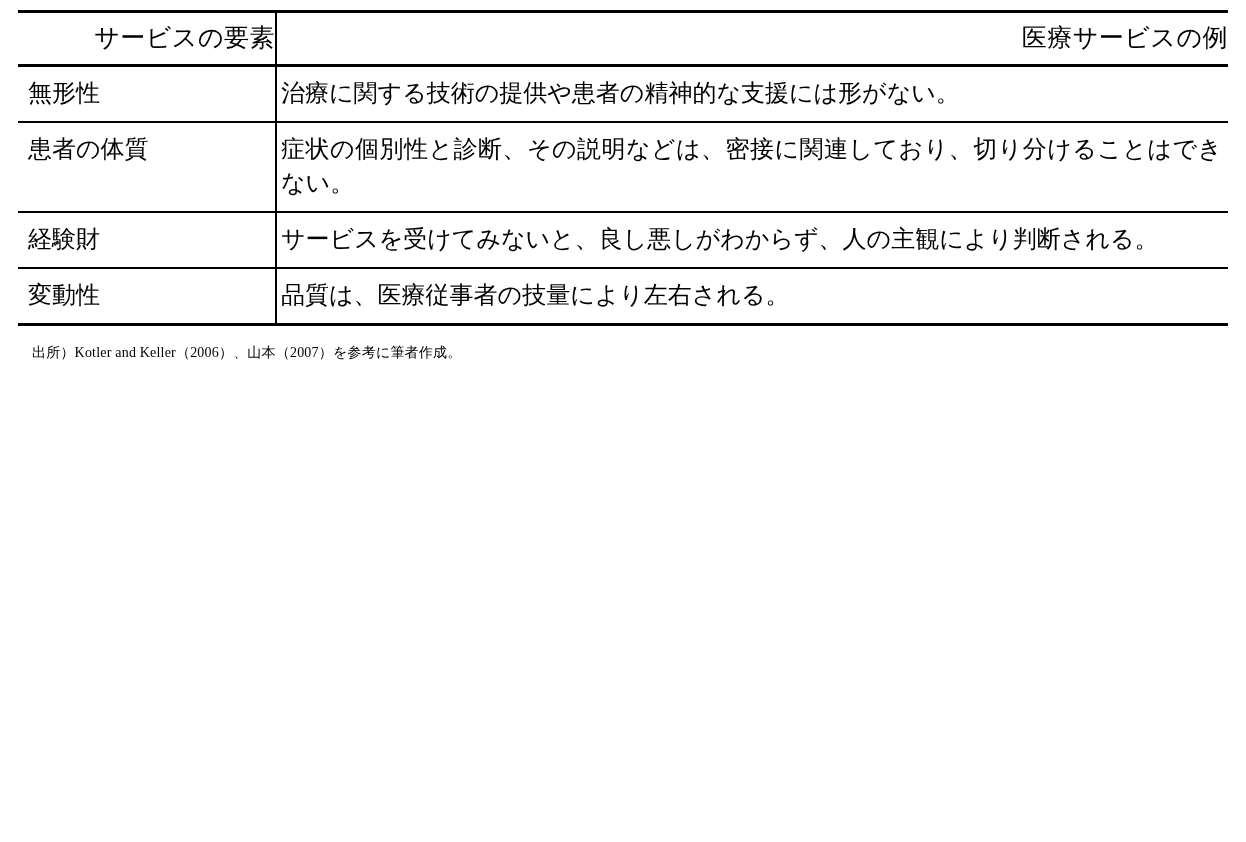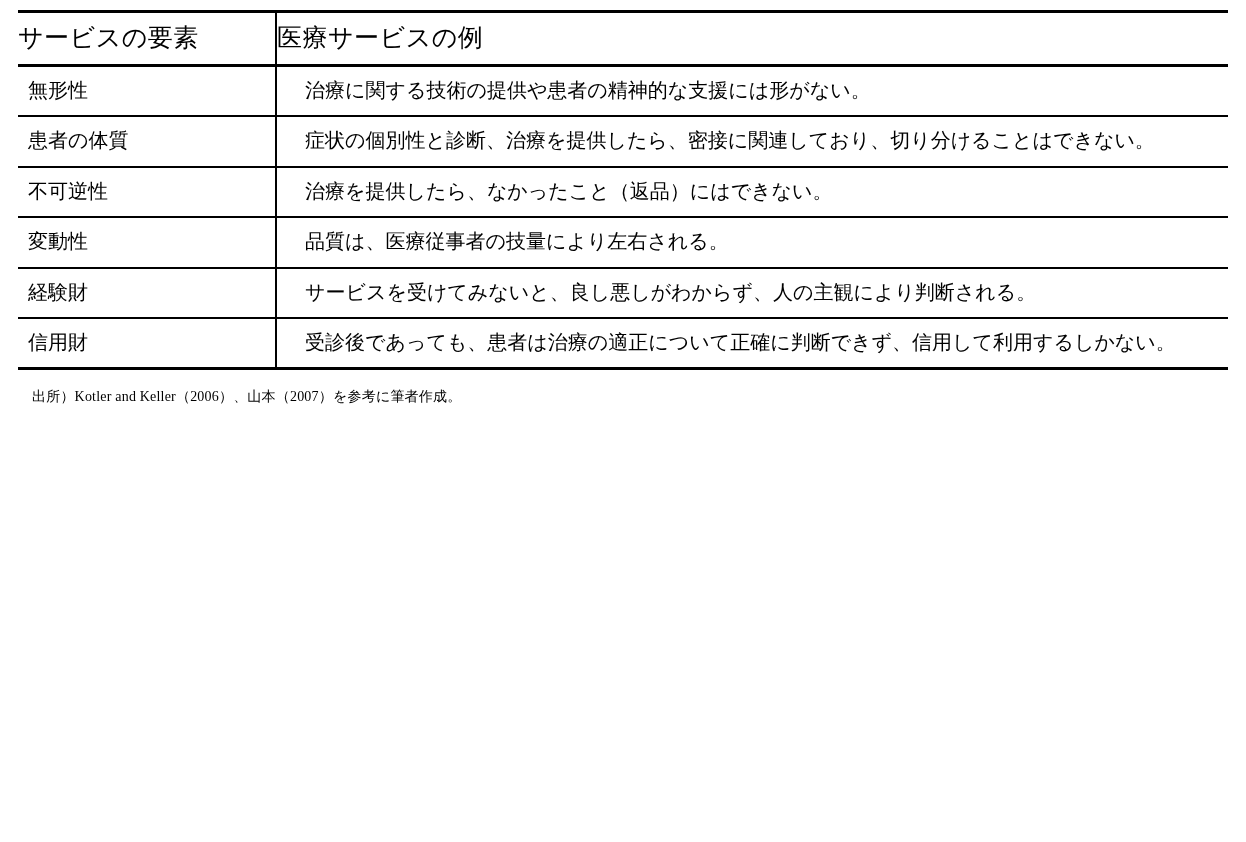--- a/index.html
+++ b/index.html
@@ -26,43 +26,43 @@
     border-collapse: collapse;
     table-layout: fixed;
     margin: 0 auto;
   }
   table.service-table col.col-element { width: 258px; }
   table.service-table col.col-example { width: 952px; }
 
   table.service-table thead th {
     font-weight: normal;
     font-size: 25px;
-    text-align: left;
+    text-align: right;
     padding: 8px 0 10px 0;
     border-top: 3px solid #000;
     border-bottom: 3px solid #000;
     letter-spacing: 0.5px;
   }
   table.service-table thead th.th-element {
     border-right: 2px solid #000;
   }
   table.service-table tbody td {
-    font-size: 20px;
+    font-size: 24px;
     vertical-align: top;
     border-bottom: 2px solid #000;
     padding: 9px 6px 11px 6px;
     line-height: 1.42;
   }
   table.service-table tbody td.cell-element {
     border-right: 2px solid #000;
     padding-left: 10px;
     white-space: nowrap;
   }
   table.service-table tbody td.cell-example {
-    padding-left: 28px;
+    padding-left: 4px;
     padding-right: 6px;
     text-align: justify;
     text-justify: inter-character;
     margin-left: 47px;
   }
   table.service-table tbody tr:last-child td {
     border-bottom: 3px solid #000;
   }
   .source-note {
     margin: 18px auto 0 auto;
@@ -89,36 +89,28 @@
         <th class="th-example">医療サービスの例</th>
       </tr>
     </thead>
     <tbody>
       <tr>
         <td class="cell-element">無形性</td>
         <td class="cell-example">治療に関する技術の提供や患者の精神的な支援には形がない。</td>
       </tr>
       <tr>
         <td class="cell-element">患者の体質</td>
-        <td class="cell-example">症状の個別性と診断、治療を提供したら、密接に関連しており、切り分けることはできない。</td>
-      </tr>
-      <tr>
-        <td class="cell-element">不可逆性</td>
-        <td class="cell-example">治療を提供したら、なかったこと（返品）にはできない。</td>
-      </tr>
-      <tr>
-        <td class="cell-element">変動性</td>
-        <td class="cell-example">品質は、医療従事者の技量により左右される。</td>
+        <td class="cell-example">症状の個別性と診断、その説明などは、密接に関連しており、切り分けることはできない。</td>
       </tr>
       <tr>
         <td class="cell-element">経験財</td>
         <td class="cell-example">サービスを受けてみないと、良し悪しがわからず、人の主観により判断される。</td>
       </tr>
       <tr>
-        <td class="cell-element">信用財</td>
-        <td class="cell-example">受診後であっても、患者は治療の適正について正確に判断できず、信用して利用するしかない。</td>
+        <td class="cell-element">変動性</td>
+        <td class="cell-example">品質は、医療従事者の技量により左右される。</td>
       </tr>
     </tbody>
   </table>
 
   <div class="source-note">出所）Kotler and Keller（2006）、山本（2007）を参考に筆者作成。</div>
 
 </div>
 
 </body></html>

